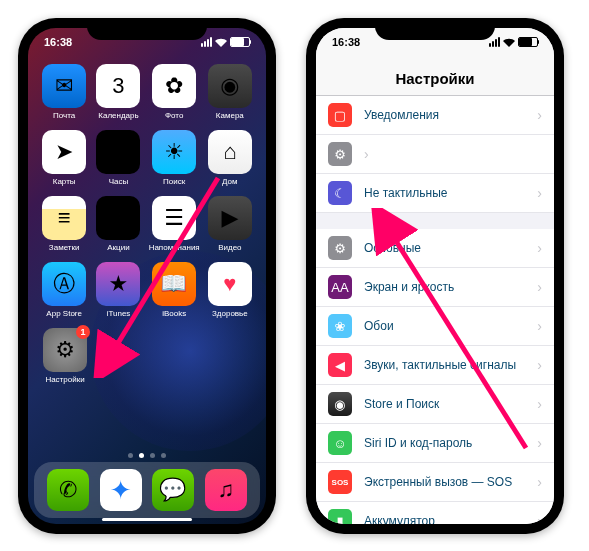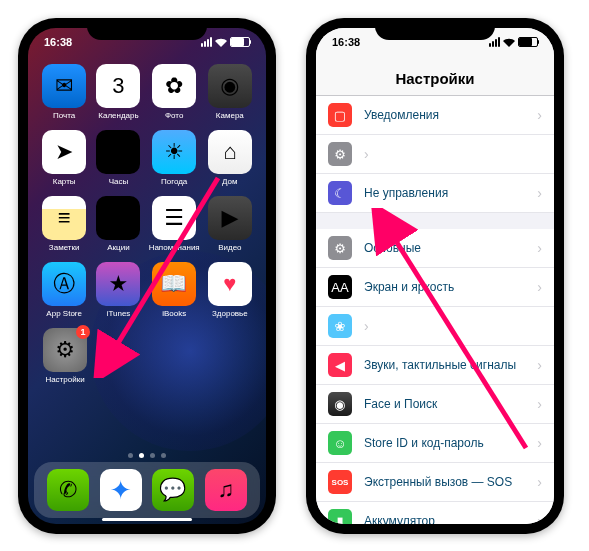--- a/index.html
+++ b/index.html
@@ -69,21 +69,21 @@
 .setting-row{display:flex;align-items:center;padding:7px 12px;border-bottom:0.5px solid #e5e5ea;min-height:37px;position:relative;}
 .setting-icon{width:24px;height:24px;border-radius:5px;margin-right:12px;display:flex;align-items:center;justify-content:center;font-size:13px;color:#fff;flex-shrink:0;}
 .setting-label{flex:1;font-size:12px;color:#0c4a6e;}
 .chevron{color:#c7c7cc;font-size:14px;}
 .gap{height:16px;background:#f2f2f7;}
 
 .si-notif{background:#ff3b30;}
 .si-control{background:#8e8e93;}
 .si-dnd{background:#5856d6;}
 .si-general{background:#8e8e93;}
-.si-display{background:#000000;}
+.si-display{background:#701a75;}
 .si-wall{background:#54c7fc;}
 .si-sound{background:#ff2d55;}
 .si-siri{background:linear-gradient(#4a4a4a,#1a1a1a);}
 .si-face{background:#34c759;}
 .si-sos{background:#ff3b30;font-size:8px;font-weight:bold;}
 .si-batt{background:#34c759;}
 
 
 .arrow{position:absolute;z-index:200;pointer-events:none;}
 .arrow-left{top:140px;left:60px;width:140px;height:210px;}
@@ -135,21 +135,21 @@
           <div class="app">
             <div class="app-icon ic-maps">➤</div>
             <span class="app-label">Карты</span>
           </div>
           <div class="app">
             <div class="app-icon ic-clock">◷</div>
             <span class="app-label">Часы</span>
           </div>
           <div class="app">
             <div class="app-icon ic-weather">☀</div>
-            <span class="app-label">Погода</span>
+            <span class="app-label">Поиск</span>
           </div>
           <div class="app">
             <div class="app-icon ic-home">⌂</div>
             <span class="app-label">Дом</span>
           </div>
           <div class="app">
             <div class="app-icon ic-notes">≡</div>
             <span class="app-label">Заметки</span>
           </div>
           <div class="app">
@@ -253,51 +253,52 @@
             <div class="setting-icon si-notif">▢</div>
             <span class="setting-label">Уведомления</span>
             <span class="chevron">›</span>
           </div>
           <div class="setting-row">
             <div class="setting-icon si-control">⚙</div>
             <span class="chevron">›</span>
           </div>
           <div class="setting-row">
             <div class="setting-icon si-dnd">☾</div>
-            <span class="setting-label">Не управления</span>
+            <span class="setting-label">Не тактильные</span>
             <span class="chevron">›</span>
           </div>
           <div class="gap"></div>
           <div class="setting-row">
             <div class="setting-icon si-general">⚙</div>
             <span class="setting-label">Основные</span>
             <span class="chevron">›</span>
           </div>
           <div class="setting-row">
             <div class="setting-icon si-display">AA</div>
             <span class="setting-label">Экран и яркость</span>
             <span class="chevron">›</span>
           </div>
           <div class="setting-row">
             <div class="setting-icon si-wall">❀</div>
+            <span class="setting-label">Обои</span>
             <span class="chevron">›</span>
           </div>
           <div class="setting-row">
             <div class="setting-icon si-sound">◀</div>
             <span class="setting-label">Звуки, тактильные сигналы</span>
             <span class="chevron">›</span>
           </div>
           <div class="setting-row">
             <div class="setting-icon si-siri">◉</div>
-            <span class="setting-label">Face и Поиск</span>
+            <span class="setting-label">Store и Поиск</span>
             <span class="chevron">›</span>
           </div>
           <div class="setting-row">
             <div class="setting-icon si-face">☺</div>
-            <span class="setting-label">Store ID и код-пароль</span>
+            <span class="setting-label">Siri ID и код-пароль</span>
             <span class="chevron">›</span>
           </div>
           <div class="setting-row">
             <div class="setting-icon si-sos">SOS</div>
             <span class="setting-label">Экстренный вызов — SOS</span>
             <span class="chevron">›</span>
           </div>
           <div class="setting-row">
             <div class="setting-icon si-batt">▮</div>
             <span class="setting-label">Аккумулятор</span>

